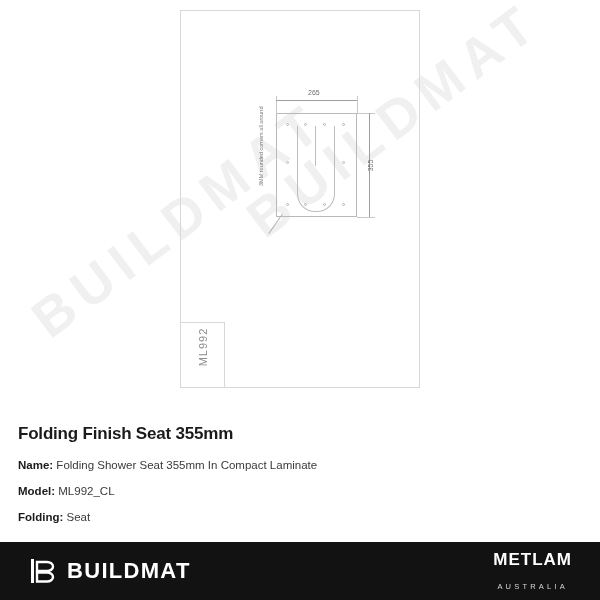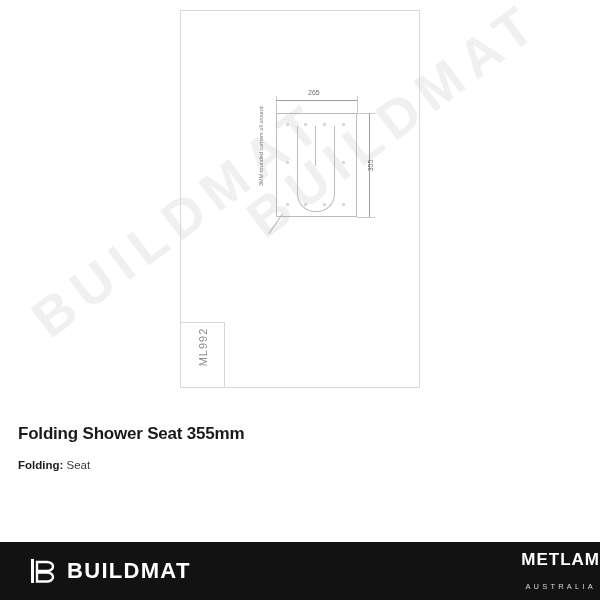--- a/index.html
+++ b/index.html
@@ -225,20 +225,21 @@
     margin-right: 11px;
     position: relative;
   }
   .brand-name {
     color: #ffffff;
     font-size: 22px;
     font-weight: bold;
     letter-spacing: 1.3px;
   }
   .brand-right {
+    padding-right: 28px;
     text-align: center;
   }
   .brand-right-name {
     color: #ffffff;
     font-size: 17px;
     font-weight: bold;
     letter-spacing: 1px;
     line-height: 1.05;
   }
   .brand-right-sub {
@@ -291,23 +292,31 @@
     <div class="ext-line-h" style="left:357px; top:113px; width:18px;"></div>
     <div class="ext-line-h" style="left:357px; top:217px; width:18px;"></div>
     <div class="dim-line-v" style="left:369px; top:113px; height:104px;"></div>
     <div class="dim-text dim-text-v" style="left:365px; top:162px;">355</div>
 
     <div class="note-text" style="left:258px; top:186px;">3MM rounded corners all around</div>
     <div class="leader" style="left:282px; top:214px;"></div>
   </div>
 
   <div class="info">
-    <h1 class="product-title">Folding Shower Seat 355mm</h1>
-
-
+    <h1 class="product-title">Folding Finish Seat 355mm</h1>
+
+    <div class="spec-row">
+      <span class="spec-label">Name:</span>
+      <span class="spec-value">Folding Shower Seat 355mm In Compact Laminate</span>
+    </div>
+
+    <div class="spec-row">
+      <span class="spec-label">Model:</span>
+      <span class="spec-value">ML992_CL</span>
+    </div>
 
     <div class="spec-row">
       <span class="spec-label">Folding:</span>
       <span class="spec-value">Seat</span>
     </div>
   </div>
 
   <div class="footer">
     <div class="brand-left">
       <div class="brand-mark">

